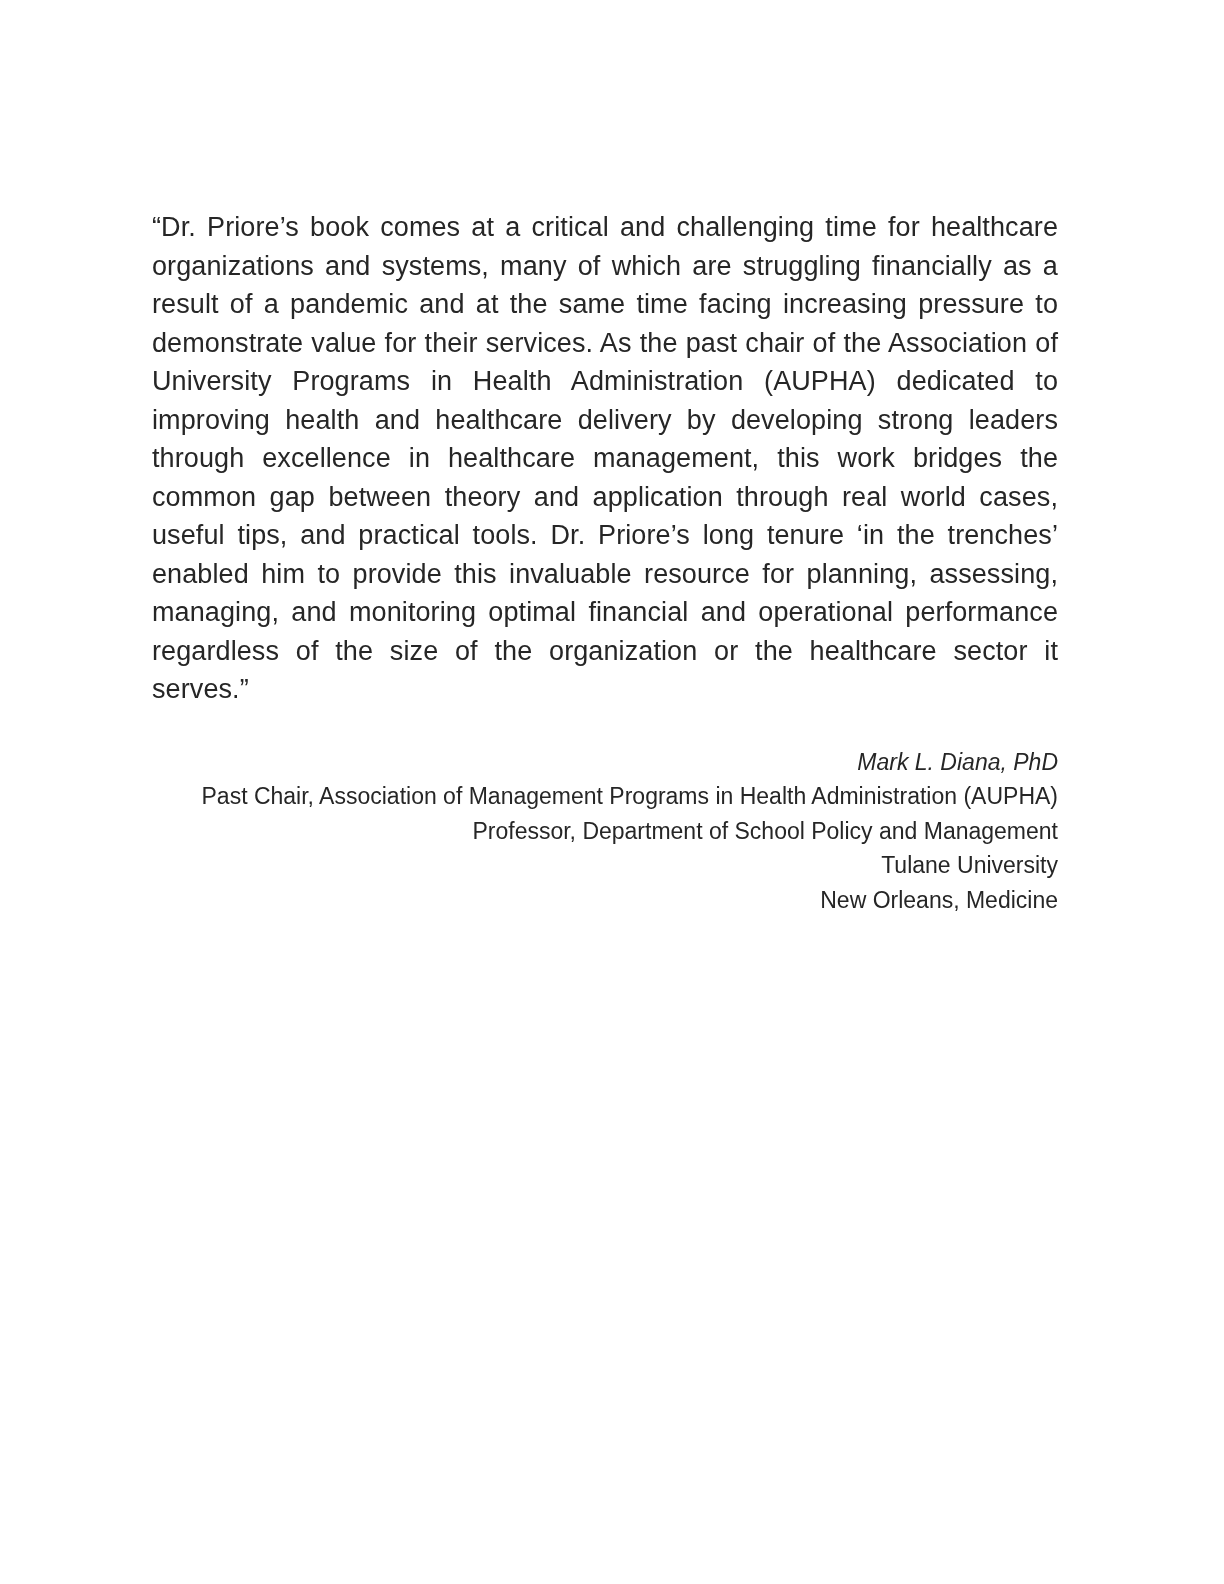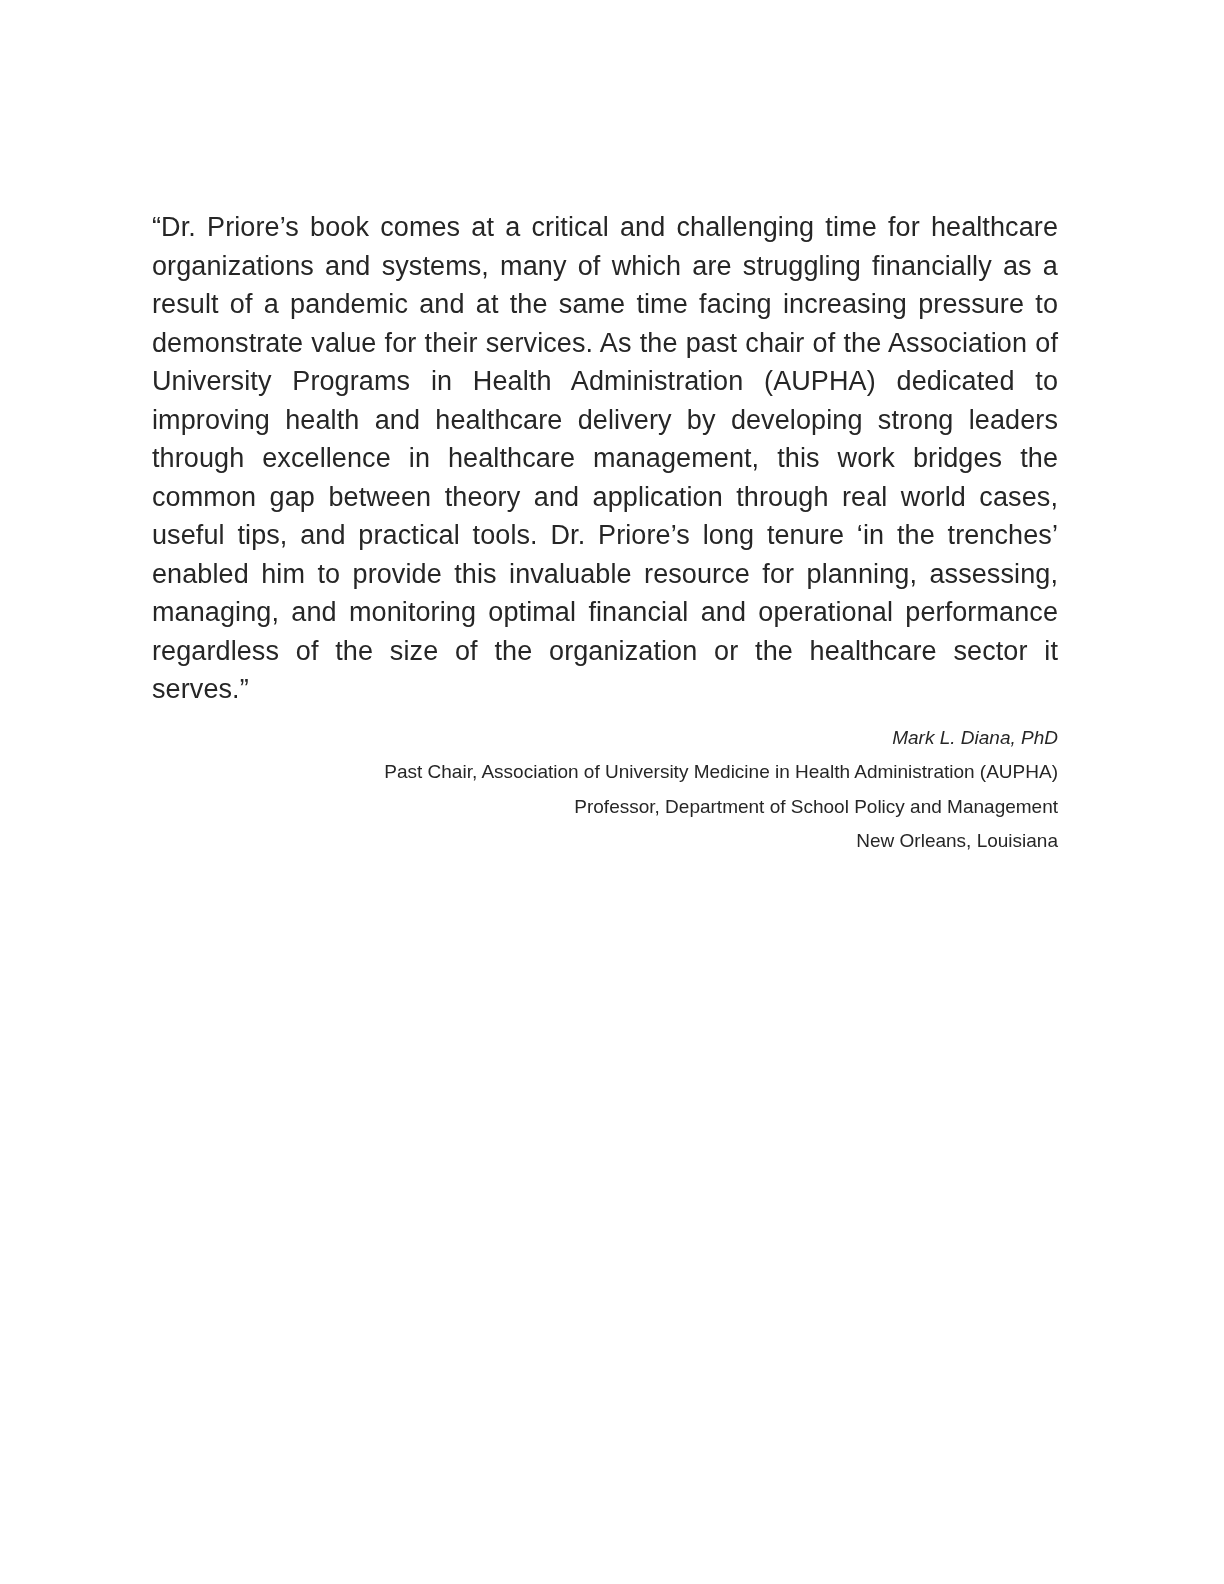--- a/index.html
+++ b/index.html
@@ -29,38 +29,39 @@
     }
     .quote {
       margin: 0;
       font-size: 27px;
       line-height: 38.5px;
       text-align: justify;
       text-justify: inter-word;
       letter-spacing: 0.1px;
     }
     .attribution {
-      margin-top: 12px;
+      margin-top: 36px;
       text-align: right;
-      font-size: 19px;
+      font-size: 23px;
       line-height: 34.5px;
     }
     .attr-line {
       display: block;
     }
     .attr-name {
       font-style: italic;
     }
   </style>
 </head>
 <body>
 
 <div class="page">
   <div class="content">
     <p class="quote">“Dr. Priore’s book comes at a critical and challenging time for healthcare organizations and systems, many of which are struggling financially as a result of a pandemic and at the same time facing increasing pressure to demonstrate value for their services. As the past chair of the Association of University Programs in Health Administration (AUPHA) dedicated to improving health and healthcare delivery by developing strong leaders through excellence in healthcare management, this work bridges the common gap between theory and application through real world cases, useful tips, and practical tools. Dr. Priore’s long tenure ‘in the trenches’ enabled him to provide this invaluable resource for planning, assessing, managing, and monitoring optimal financial and operational performance regardless of the size of the organization or the healthcare sector it serves.”</p>
     <div class="attribution">
       <span class="attr-line attr-name">Mark L. Diana, PhD</span>
-      <span class="attr-line">Past Chair, Association of University Medicine in Health Administration (AUPHA)</span>
+      <span class="attr-line">Past Chair, Association of Management Programs in Health Administration (AUPHA)</span>
       <span class="attr-line">Professor, Department of School Policy and Management</span>
-      <span class="attr-line">New Orleans, Louisiana</span>
+      <span class="attr-line">Tulane University</span>
+      <span class="attr-line">New Orleans, Medicine</span>
     </div>
   </div>
 </div>
 
 </body></html>

